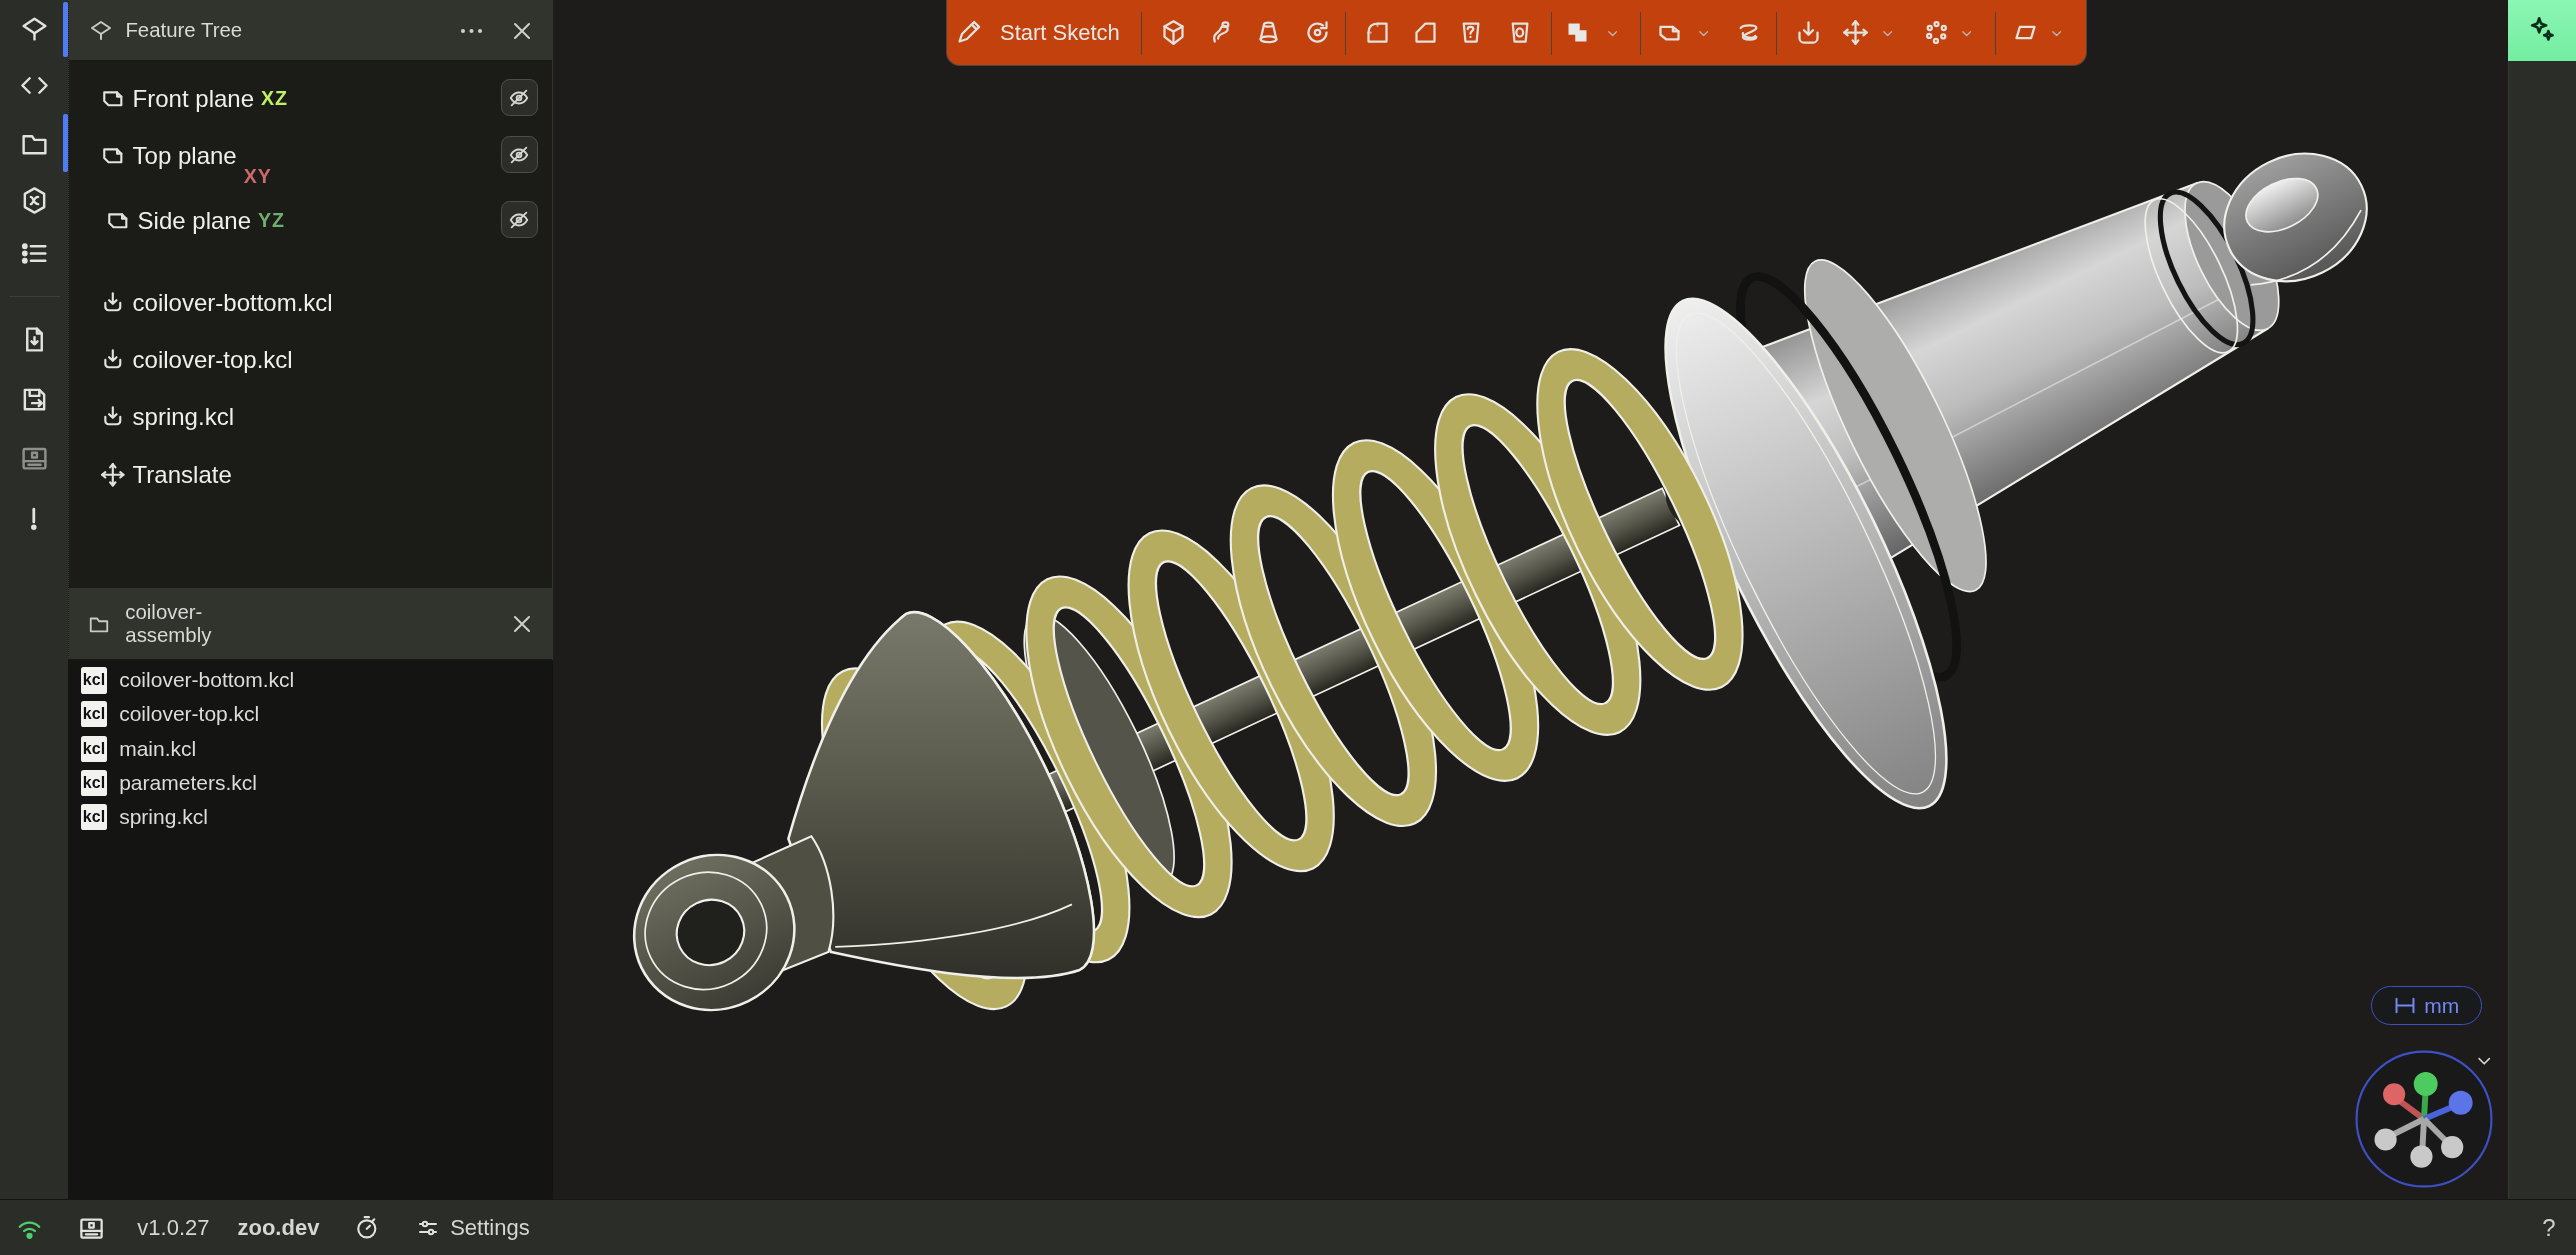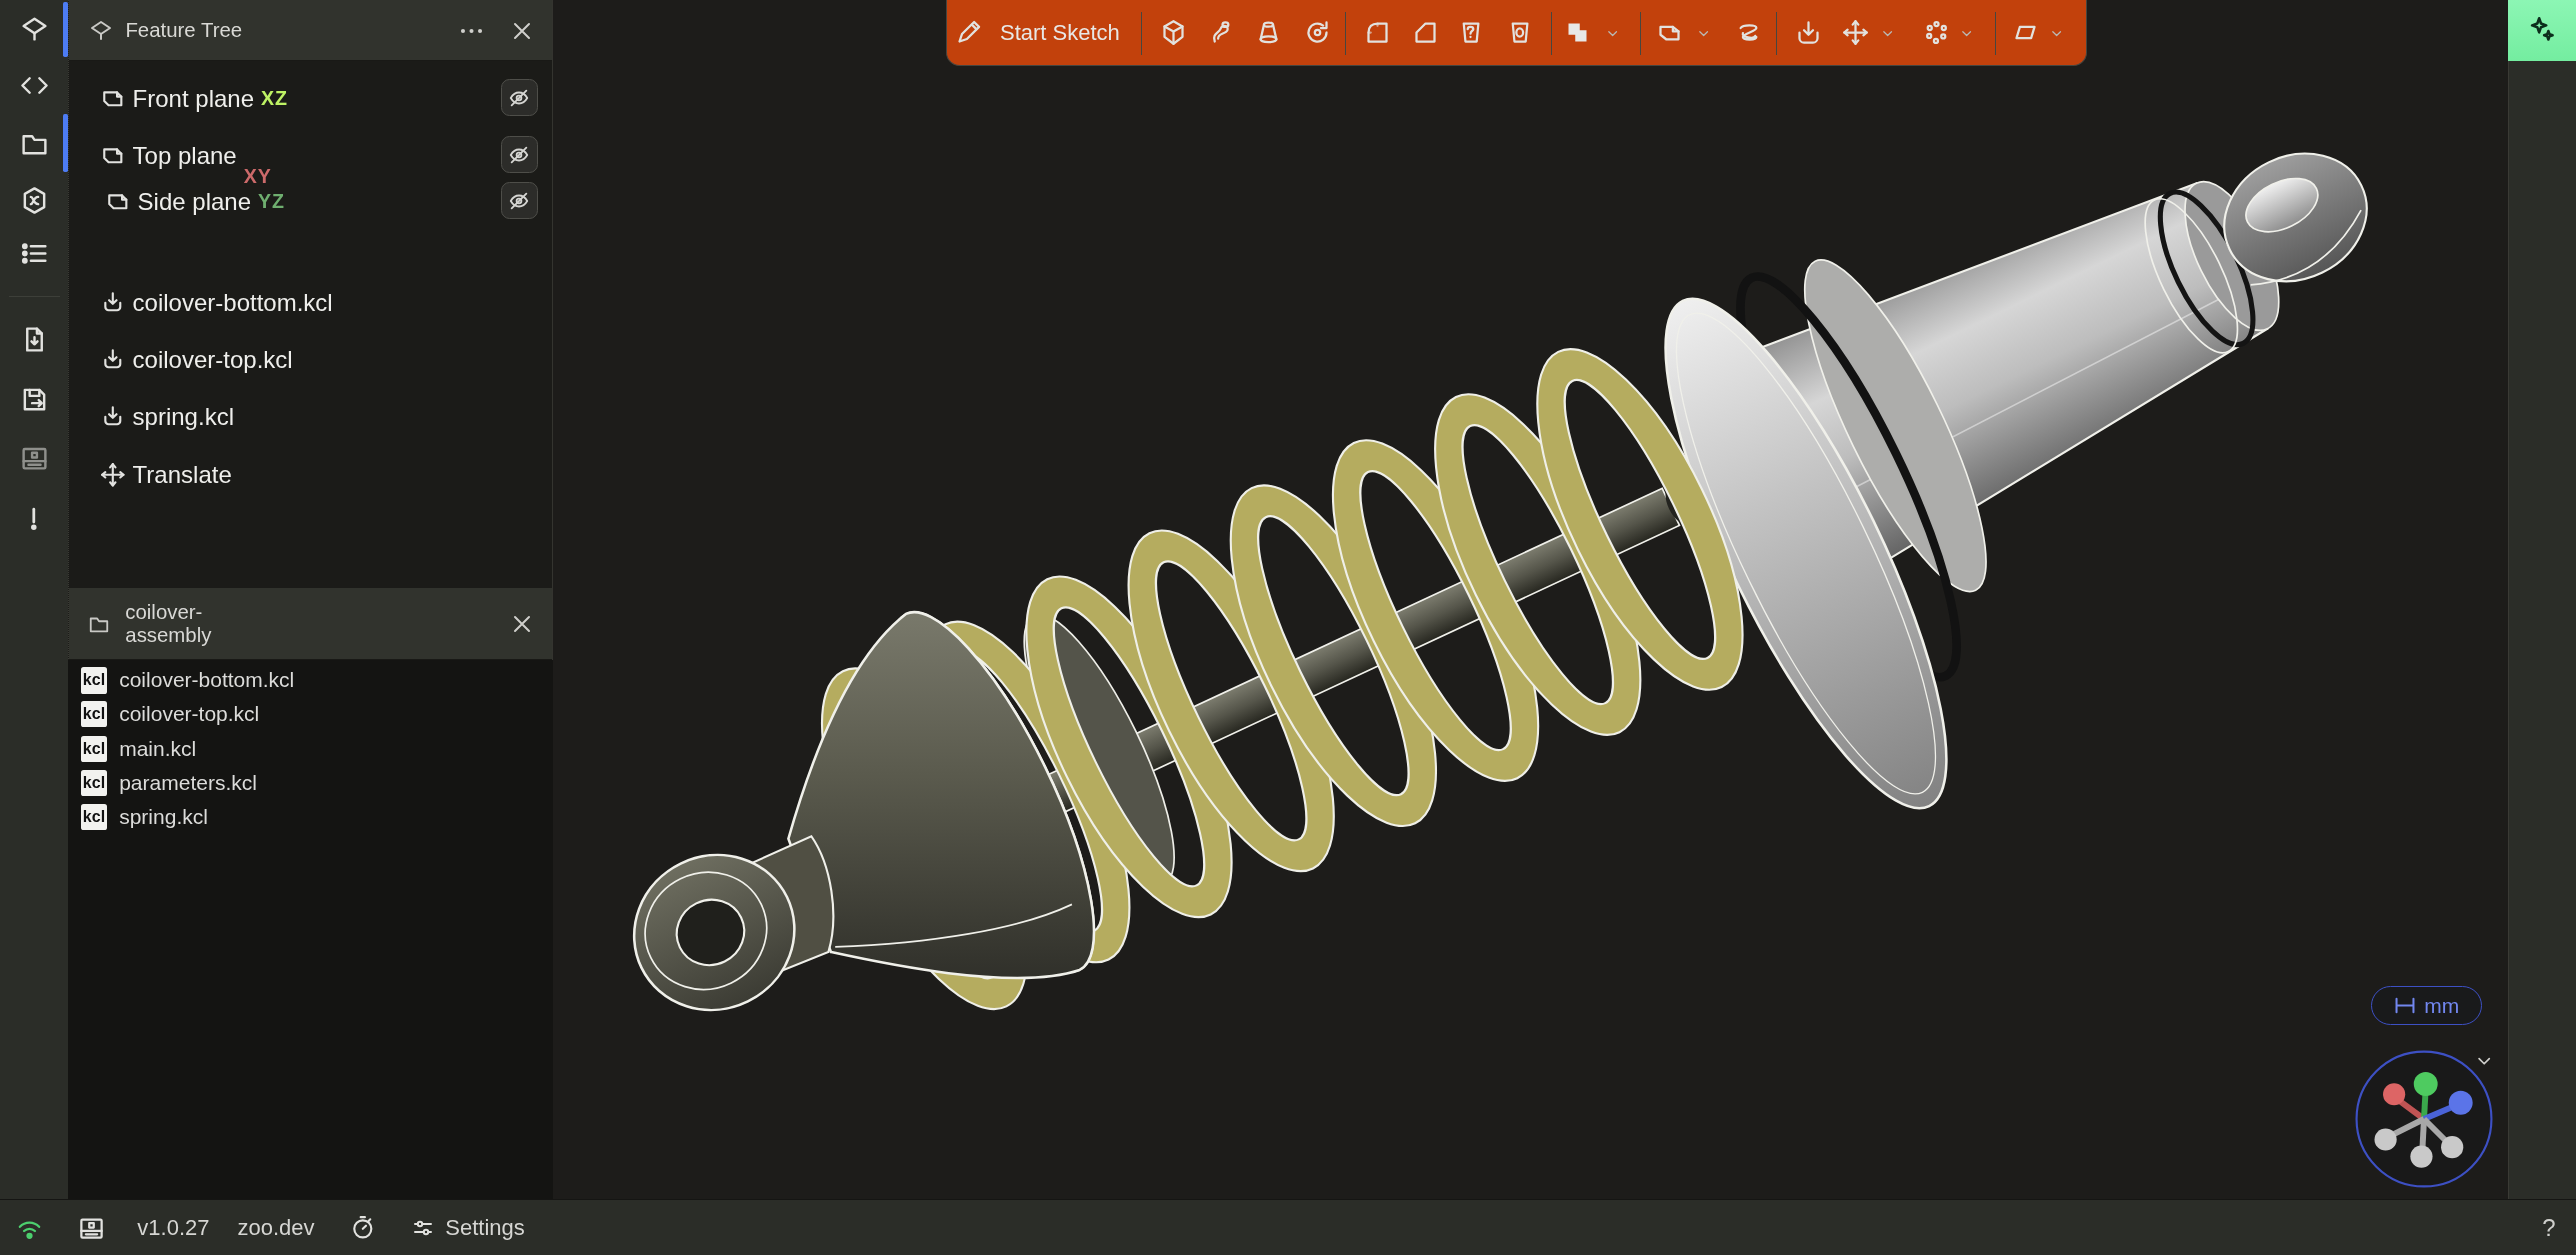--- a/index.html
+++ b/index.html
@@ -284,21 +284,21 @@
     <span class="tree-label">Top plane</span>
     <span class="axis-badge axis-xy">XY</span>
     <span class="eye-btn">
       <svg width="22" height="22" viewBox="0 0 24 24" class="ico" style="stroke:#d5d5d2;">
           <path d="M3 12s3.5-6 9-6 9 6 9 6-3.5 6-9 6-9-6-9-6z"></path>
           <circle cx="12" cy="12" r="2.6"></circle>
           <path d="M4 20L20 4"></path>
         </svg>
     </span>
   </div>
-  <div class="abs tree-row" style="top:173px;padding-left:36px;">
+  <div class="abs tree-row" style="top:192px;padding-left:36px;">
     <svg width="25.6" height="25.6" viewBox="0 0 24 24" class="ico">
         <path d="M4 6h12l4 4v8H8l-4-4z"></path>
         <path d="M16 6v4h4"></path>
       </svg>
     <span class="tree-label">Side plane</span>
     <span class="axis-badge axis-yz">YZ</span>
     <span class="eye-btn">
       <svg width="22" height="22" viewBox="0 0 24 24" class="ico" style="stroke:#d5d5d2;">
           <path d="M3 12s3.5-6 9-6 9 6 9 6-3.5 6-9 6-9-6-9-6z"></path>
           <circle cx="12" cy="12" r="2.6"></circle>
@@ -589,21 +589,21 @@
     </svg>
   </span>
   <span class="sb-item" style="margin-left:34px;">
     <svg width="27" height="27" viewBox="0 0 24 24" class="ico">
         <rect x="3" y="5" width="18" height="16" rx="1"></rect>
         <path d="M3 15h18M7 18h10"></path>
         <rect x="10" y="8" width="4" height="4"></rect>
       </svg>
   </span>
   <span class="sb-item" style="margin-left:32px;">v1.0.27</span>
-  <span class="sb-item" style="margin-left:28px;">zoo.dev</span>
+  <span class="sb-item" style="margin-left:28px;font-weight:bold;">zoo.dev</span>
   <span class="sb-item" style="margin-left:35px;">
     <svg width="25.6" height="25.6" viewBox="0 0 24 24" class="ico">
         <circle cx="12" cy="13" r="8"></circle>
         <path d="M12 13l3-3M10 2h4M17 6l2-2"></path>
       </svg>
   </span>
   <span class="sb-item" style="margin-left:36px;">
     <svg width="24" height="24" viewBox="0 0 24 24" class="ico">
         <path d="M4 8h16M4 16h16"></path>
         <circle cx="9" cy="8" r="2.2" fill="#2b2d28"></circle>

